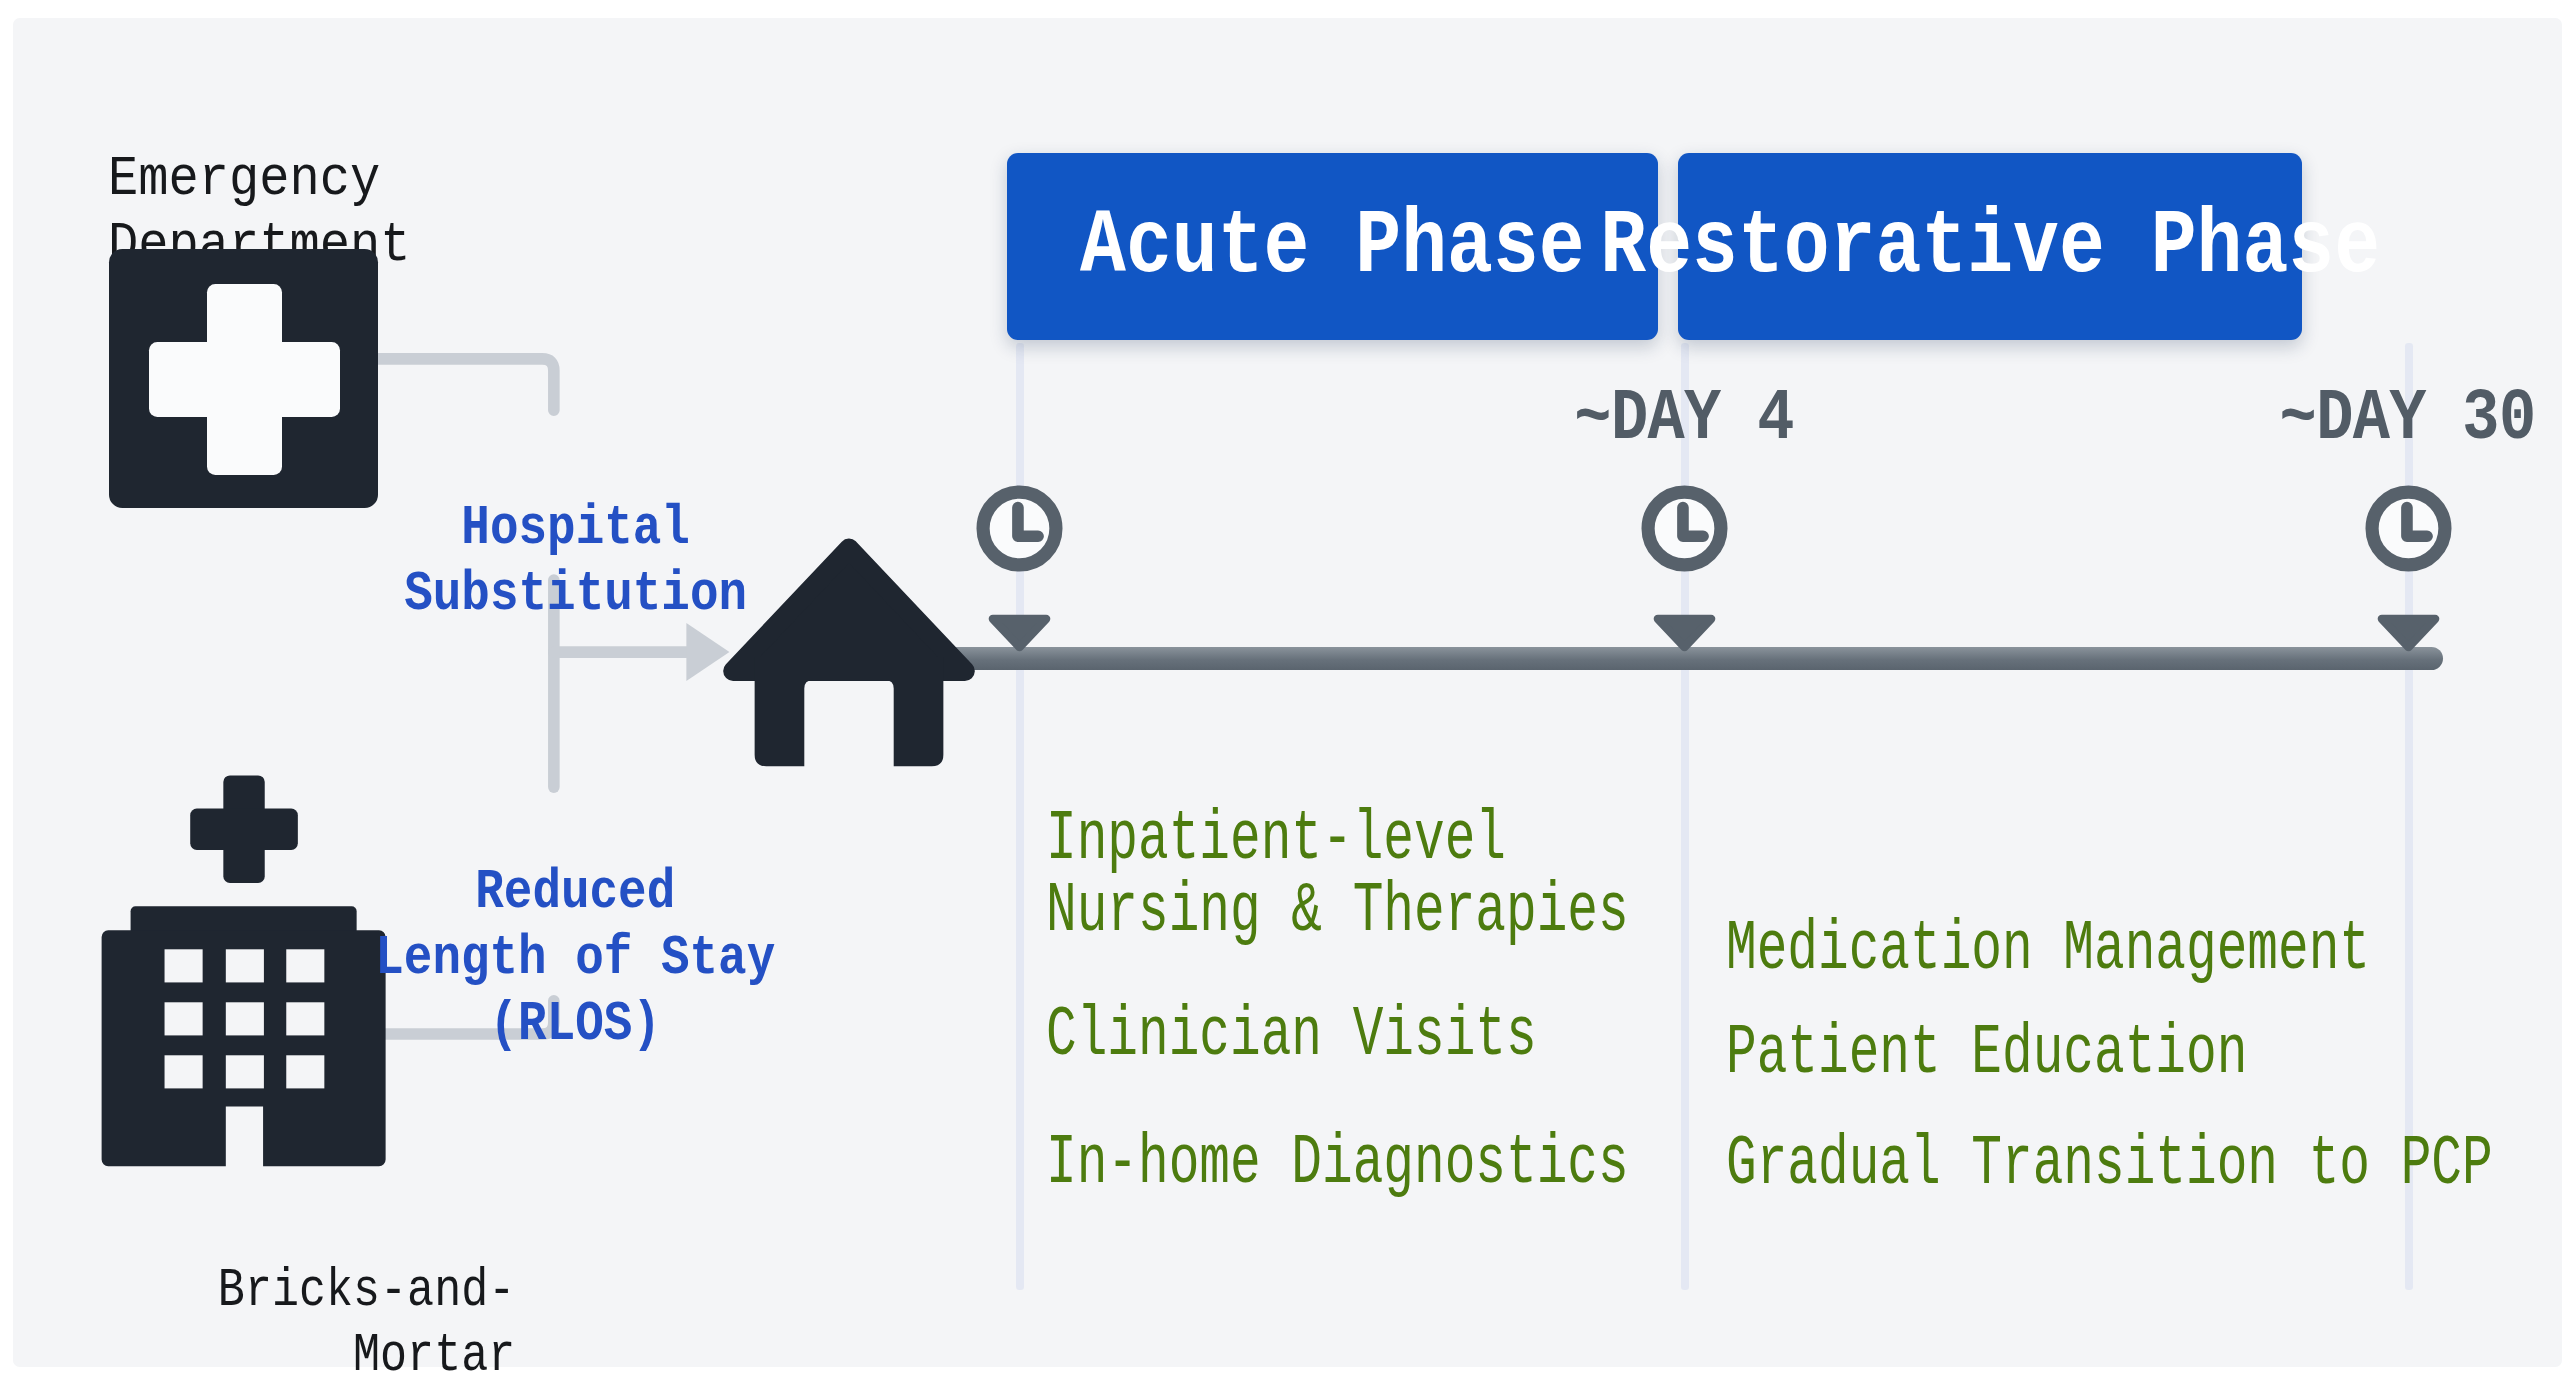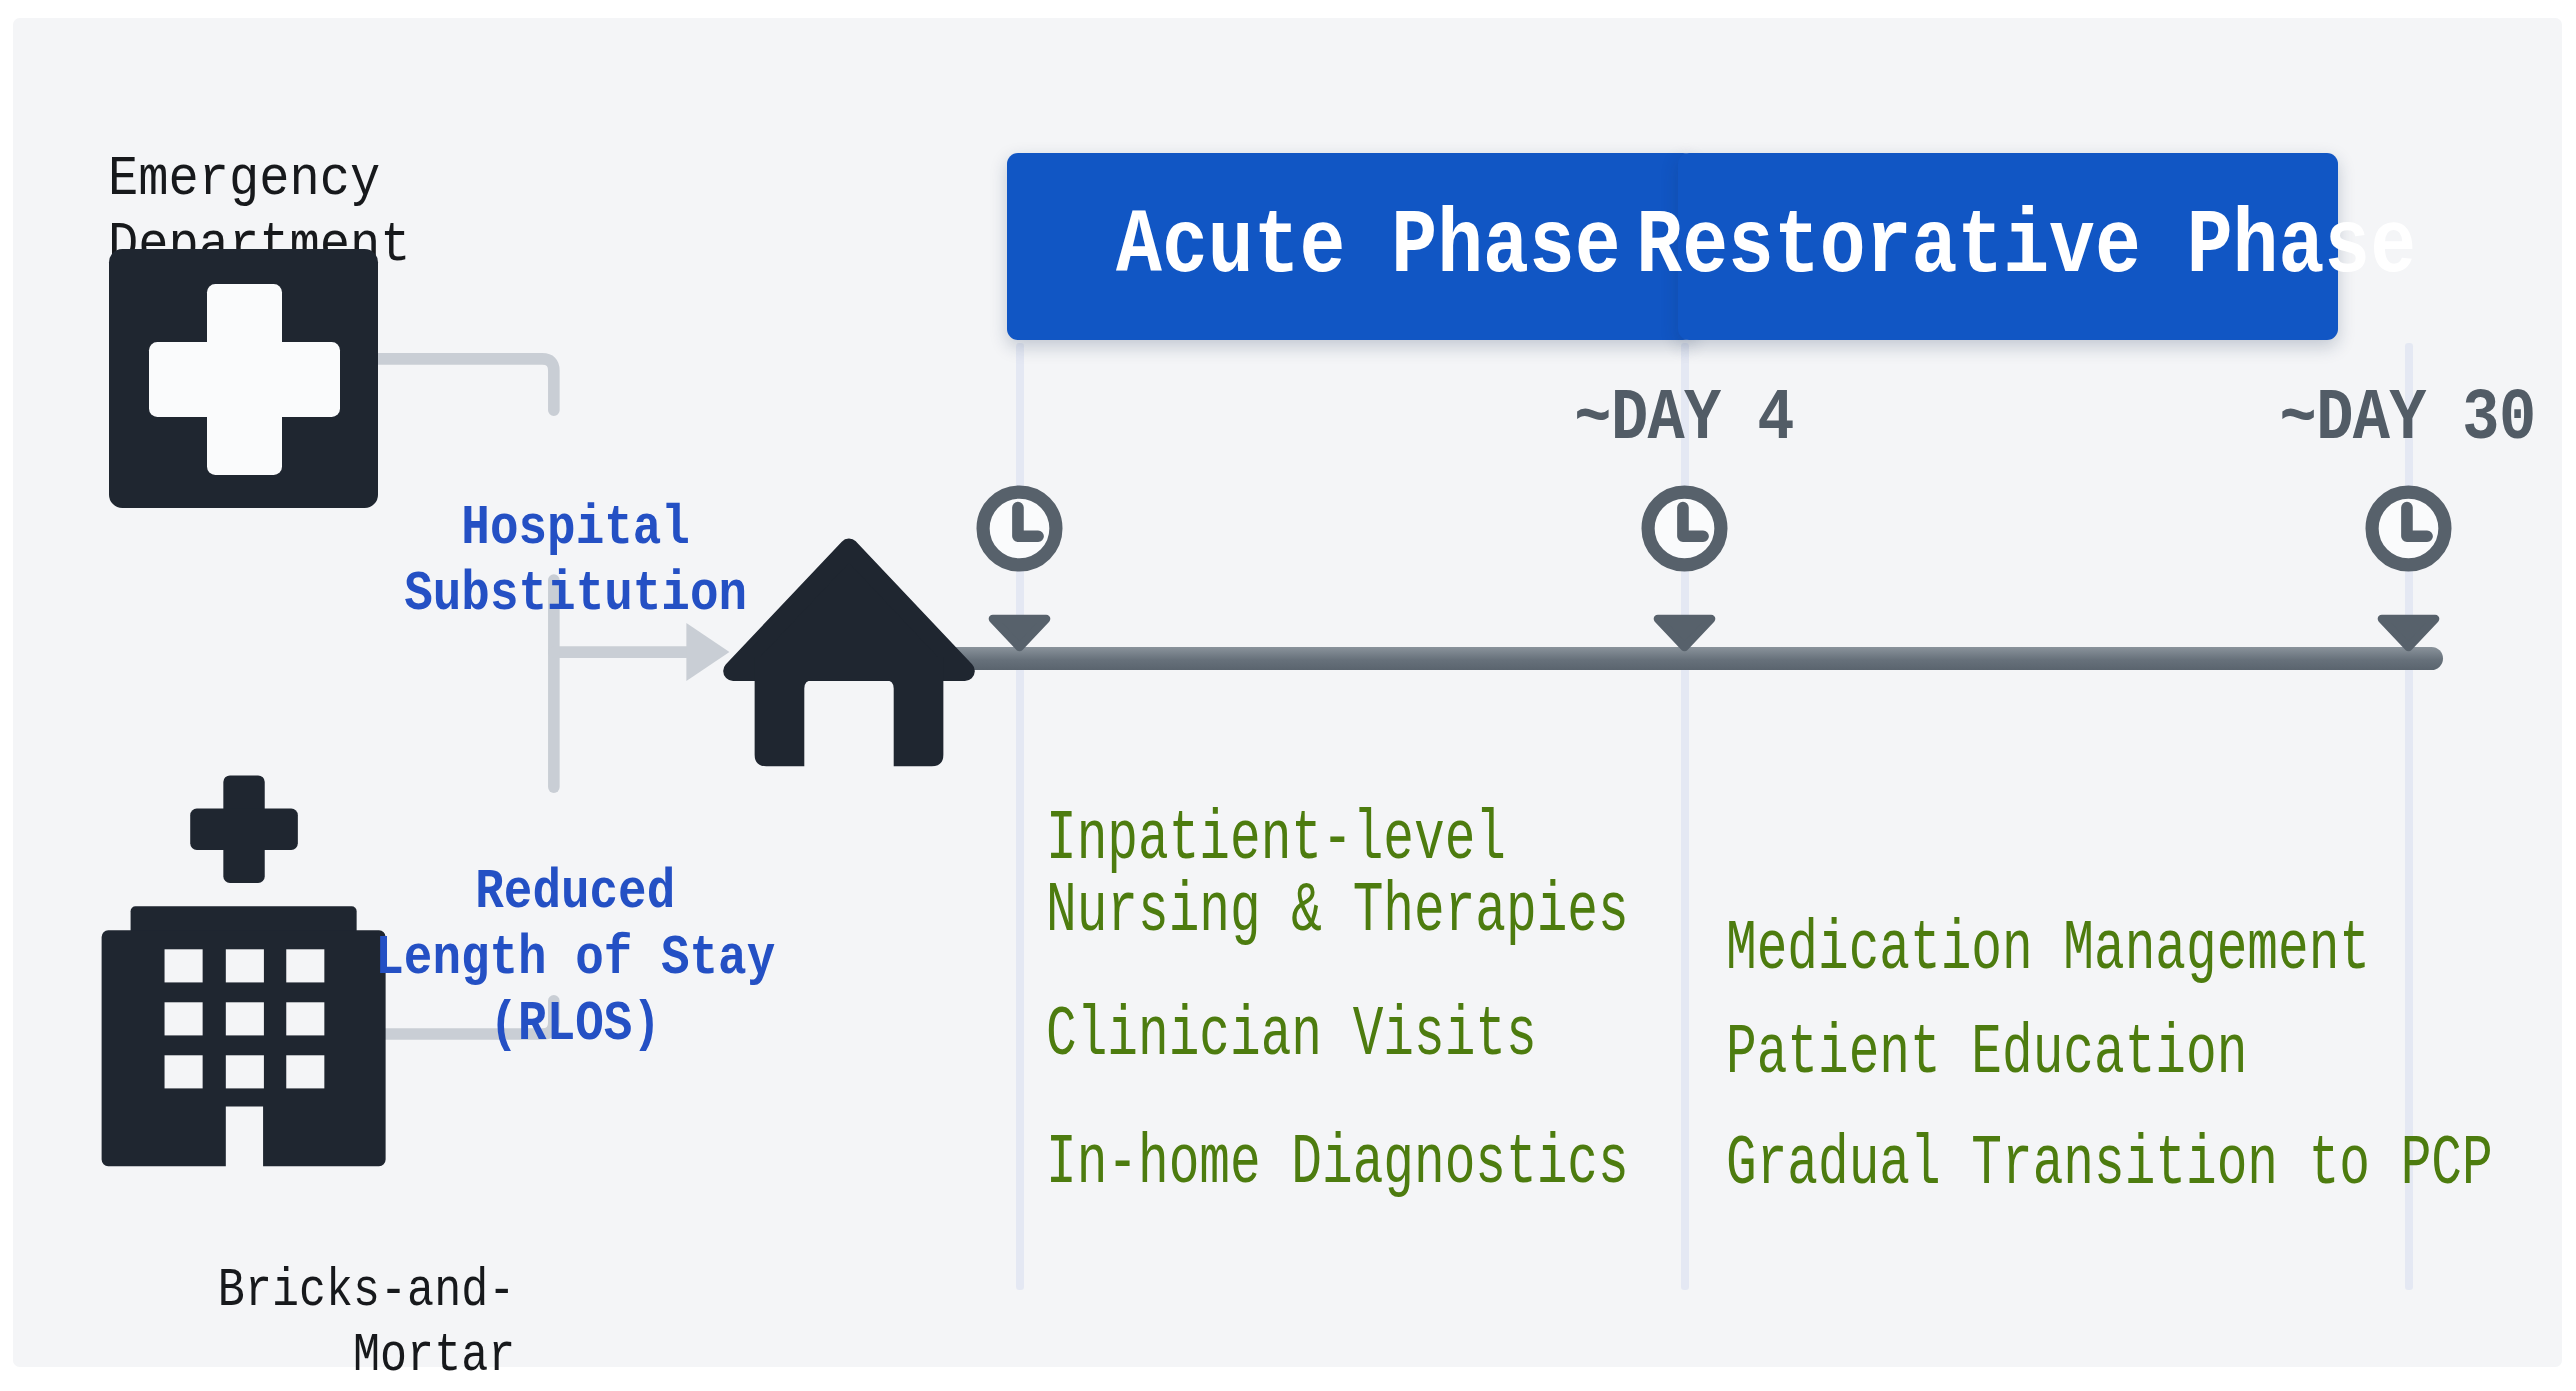--- a/index.html
+++ b/index.html
@@ -18,21 +18,21 @@
   .sqC84{display:inline-block;transform:scaleX(.84);transform-origin:50% 50%;}
   .blk{position:absolute;color:#17191c;}
   .blue-label{position:absolute;color:#2450c4;font-size:56px;line-height:66px;
     font-weight:600;text-align:center;}
   .day-label{position:absolute;width:414px;text-align:center;font-size:73px;
     font-weight:700;color:#525c66;letter-spacing:-0.8px;z-index:6;}
   .list-item{position:absolute;font-size:70px;line-height:72px;font-weight:400;
     color:#4d7c0f;z-index:5;margin-top:36px;}
   .phase-box{position:absolute;top:153px;height:187px;background:#1156c4;
     border-radius:11px;display:flex;align-items:center;justify-content:center;
-    box-shadow:0 6.6px 16.6px rgba(25,45,80,.22);z-index:5;padding-left:36px;}
+    box-shadow:0 6.6px 16.6px rgba(25,45,80,.22);z-index:5;}
   .phase-box .lbl{color:#ffffff;font-size:91px;font-weight:700;white-space:nowrap;}
   .guide{position:absolute;top:343px;width:7.5px;height:947px;background:#e4e8f3;
     border-radius:3.3px;z-index:1;}
   .tri{position:absolute;top:613px;z-index:3;}
   .clock{position:absolute;top:482px;z-index:4;}
   .bar{position:absolute;left:945px;top:647px;width:1498px;height:23px;
     border-radius:11.6px;z-index:2;
     background:linear-gradient(180deg,#8a939b 0%,#67717b 55%,#5a646e 100%);}
   .crossbar{position:absolute;background:#fafbfc;border-radius:8.3px;}
 </style>

